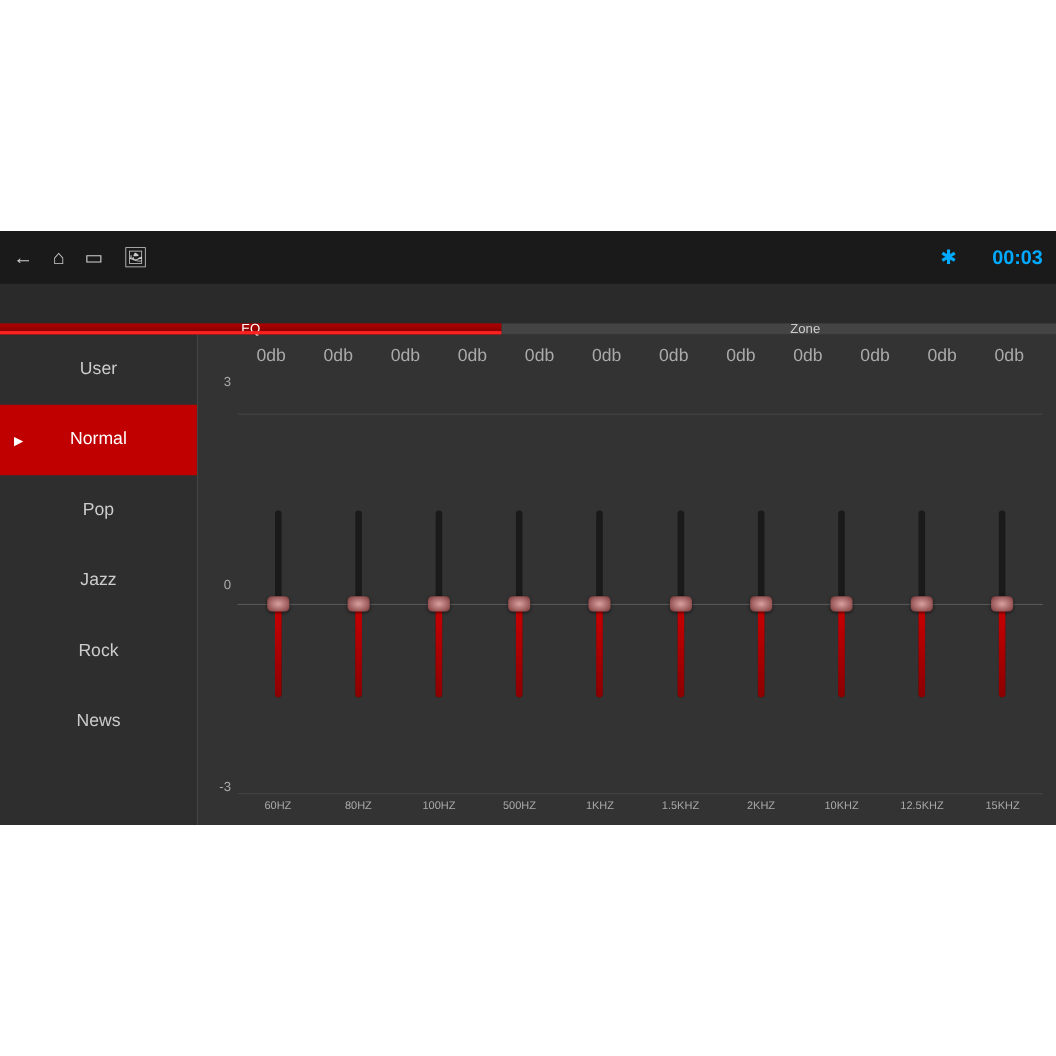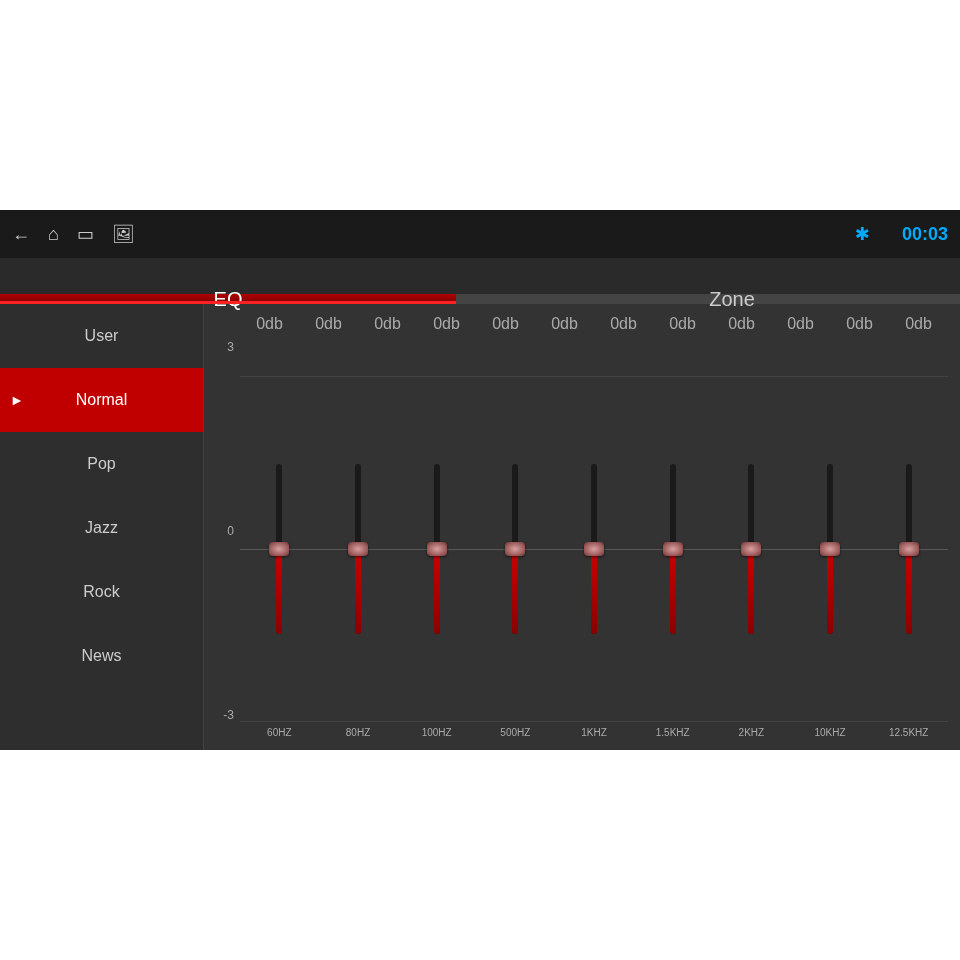--- a/index.html
+++ b/index.html
@@ -63,21 +63,21 @@
     .tabs {
       display: flex;
       width: 100%;
       height: 46px;
     }
     .tab {
       flex: 1;
       display: flex;
       align-items: center;
       justify-content: center;
-      font-size: 20px;
+      font-size: 12px;
       font-weight: 500;
       cursor: pointer;
       position: relative;
       margin-top: 36px;
     }
     .tab-eq {
       background: linear-gradient(to bottom, #b00000, #7a0000);
       color: #fff;
     }
     .tab-eq::after {
@@ -98,21 +98,21 @@
     
     .main-area {
       display: flex;
       width: 100%;
       height: calc(540px - 48px - 46px);
       background: #333;
     }
 
     
     .sidebar {
-      width: 204px;
+      width: 180px;
       background: #2e2e2e;
       display: flex;
       flex-direction: column;
       border-right: 1px solid #444;
     }
     .sidebar-item {
       height: 64px;
       display: flex;
       align-items: center;
       justify-content: center;
@@ -429,20 +429,29 @@
                 </div>
                 <div class="slider-column">
                   <div class="slider-track-wrap">
                     <div class="slider-track">
                       <div class="slider-fill-bottom"></div>
                       <div class="slider-thumb"></div>
                     </div>
                   </div>
                   <div class="slider-freq-label">12.5KHZ</div>
                 </div>
+                <div class="slider-column">
+                  <div class="slider-track-wrap">
+                    <div class="slider-track">
+                      <div class="slider-fill-bottom"></div>
+                      <div class="slider-thumb"></div>
+                    </div>
+                  </div>
+                  <div class="slider-freq-label">15KHZ</div>
+                </div>
               </div>
           </div>
         </div>
       </div>
     </div>
 
   </div>
 </div>
 
 </body></html>

